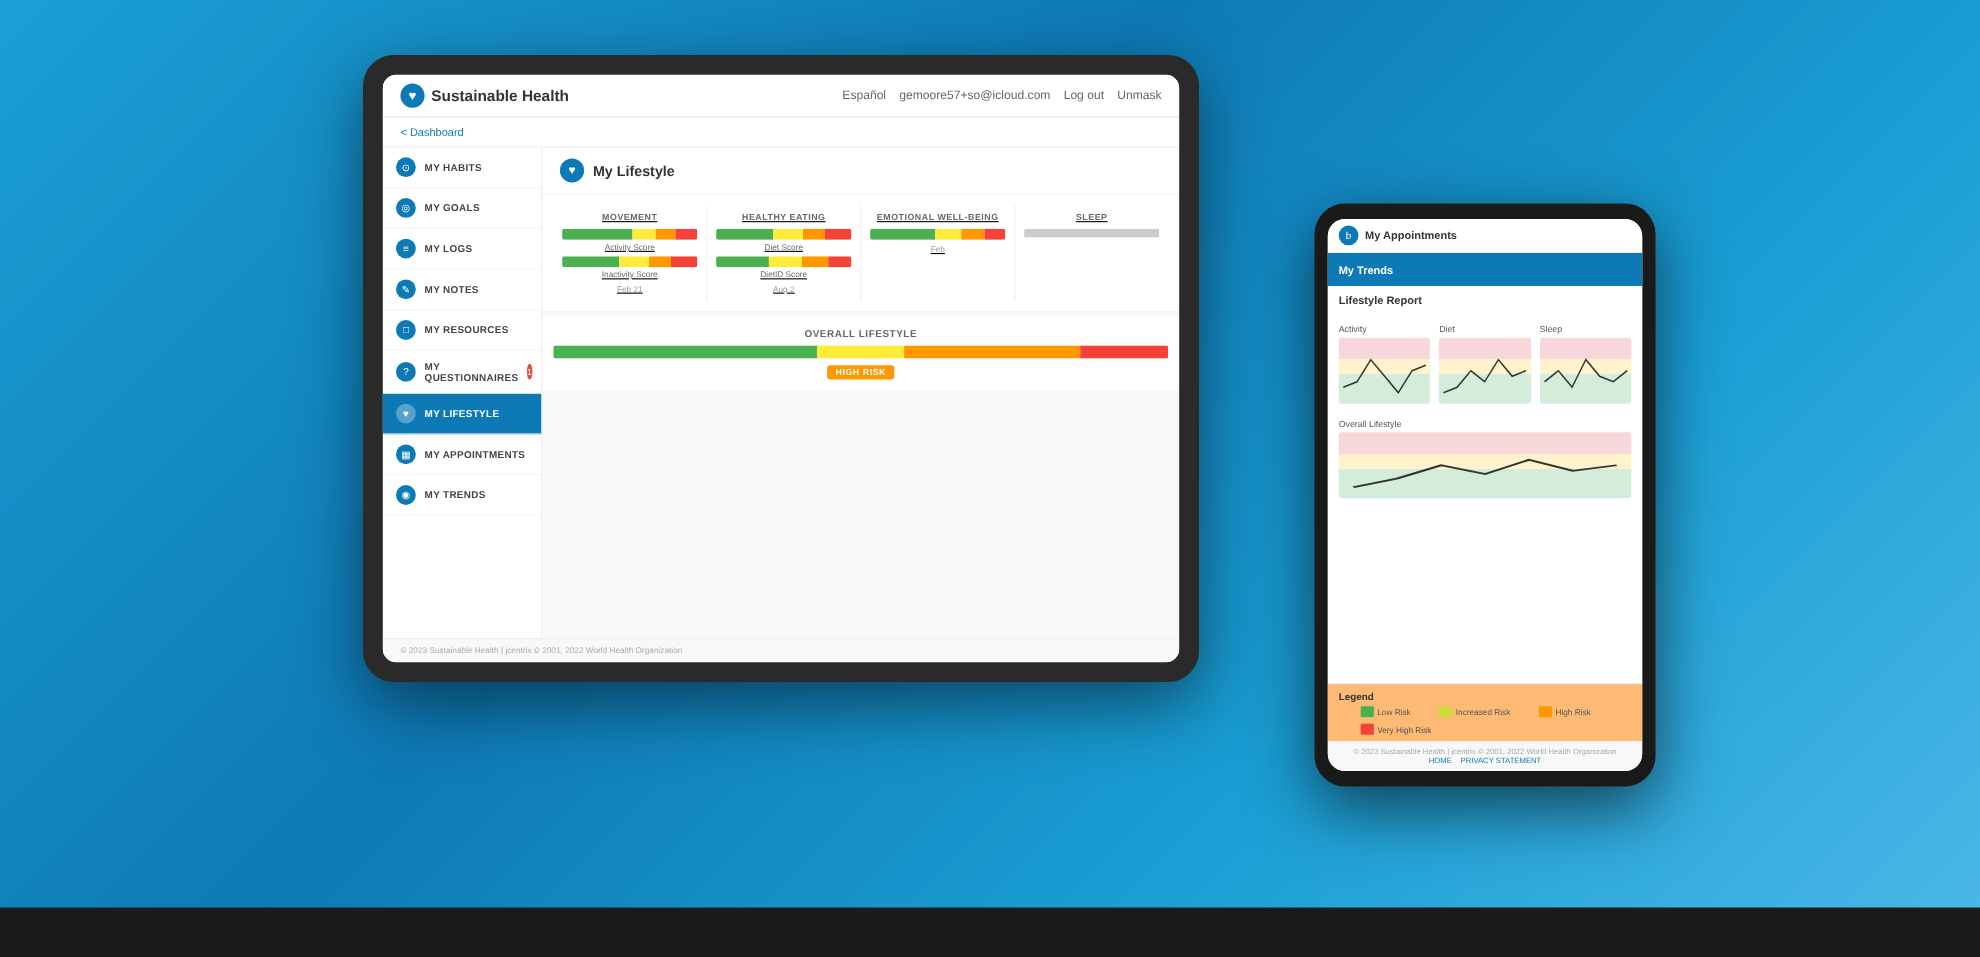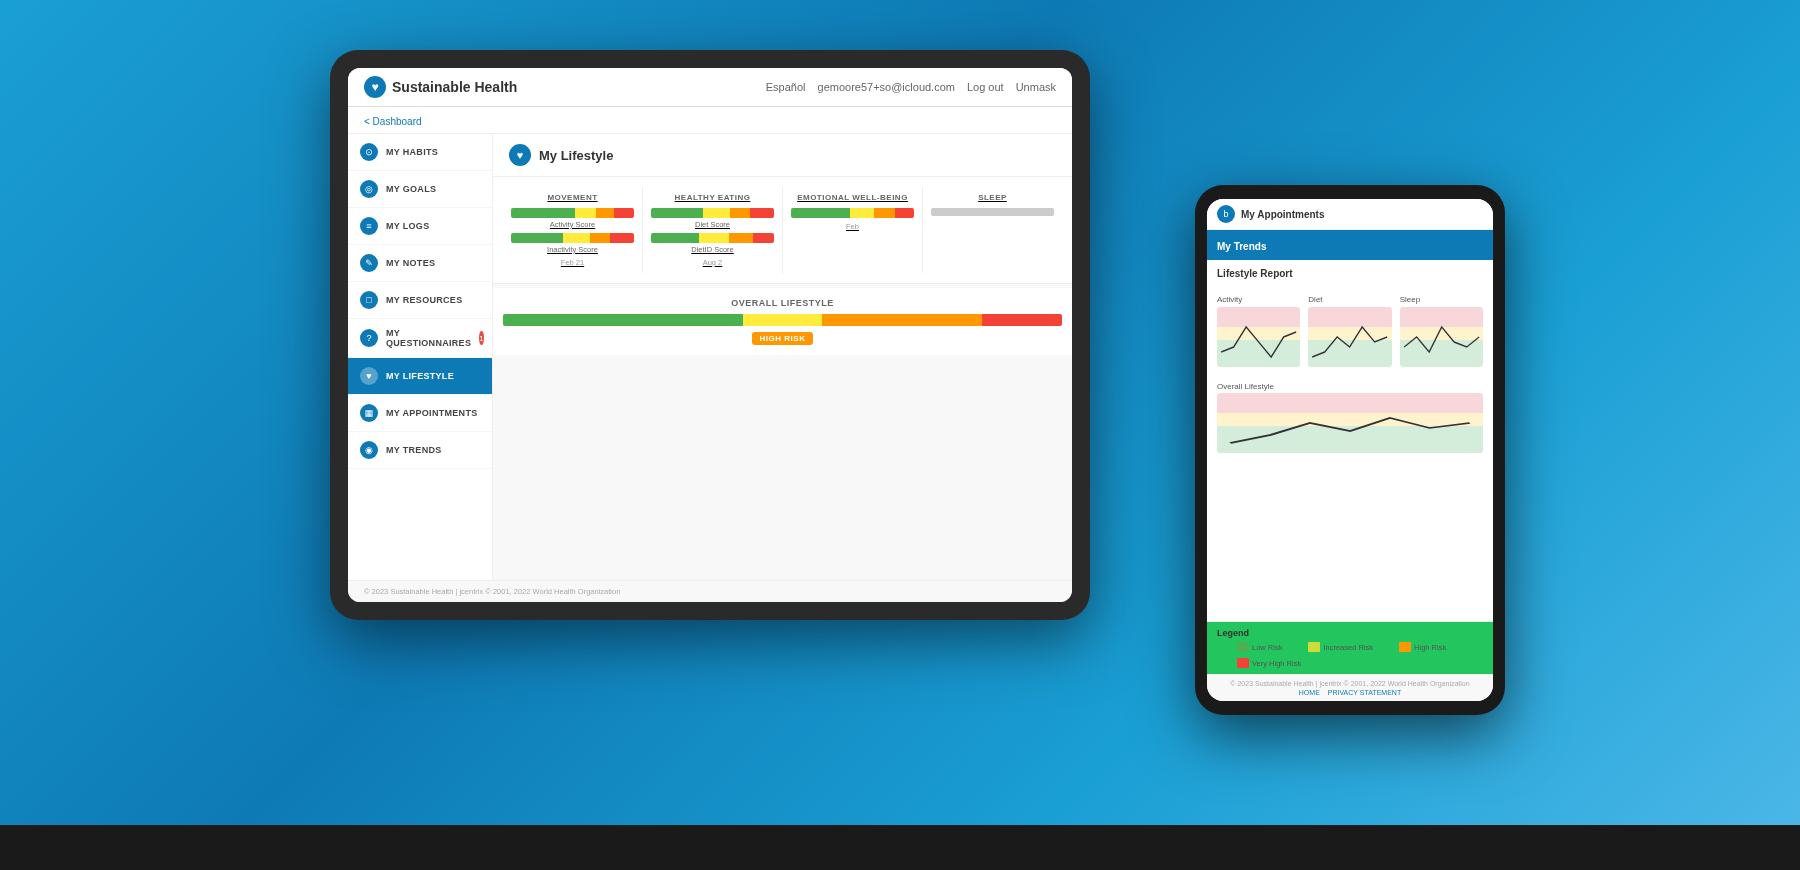--- a/index.html
+++ b/index.html
@@ -463,21 +463,21 @@
     }
 
     .chart-single .chart-box {
       width: 100%;
       max-width: 120px;
     }
 
     
     .legend-section {
       padding: 6px 10px;
-      background: #22c55e;
+      background: #fdba74;
       border-top: 1px solid #eee;
       flex-shrink: 0;
     }
 
     .legend-title {
       font-size: 9px;
       font-weight: 700;
       color: #333;
       margin-bottom: 4px;
     }

